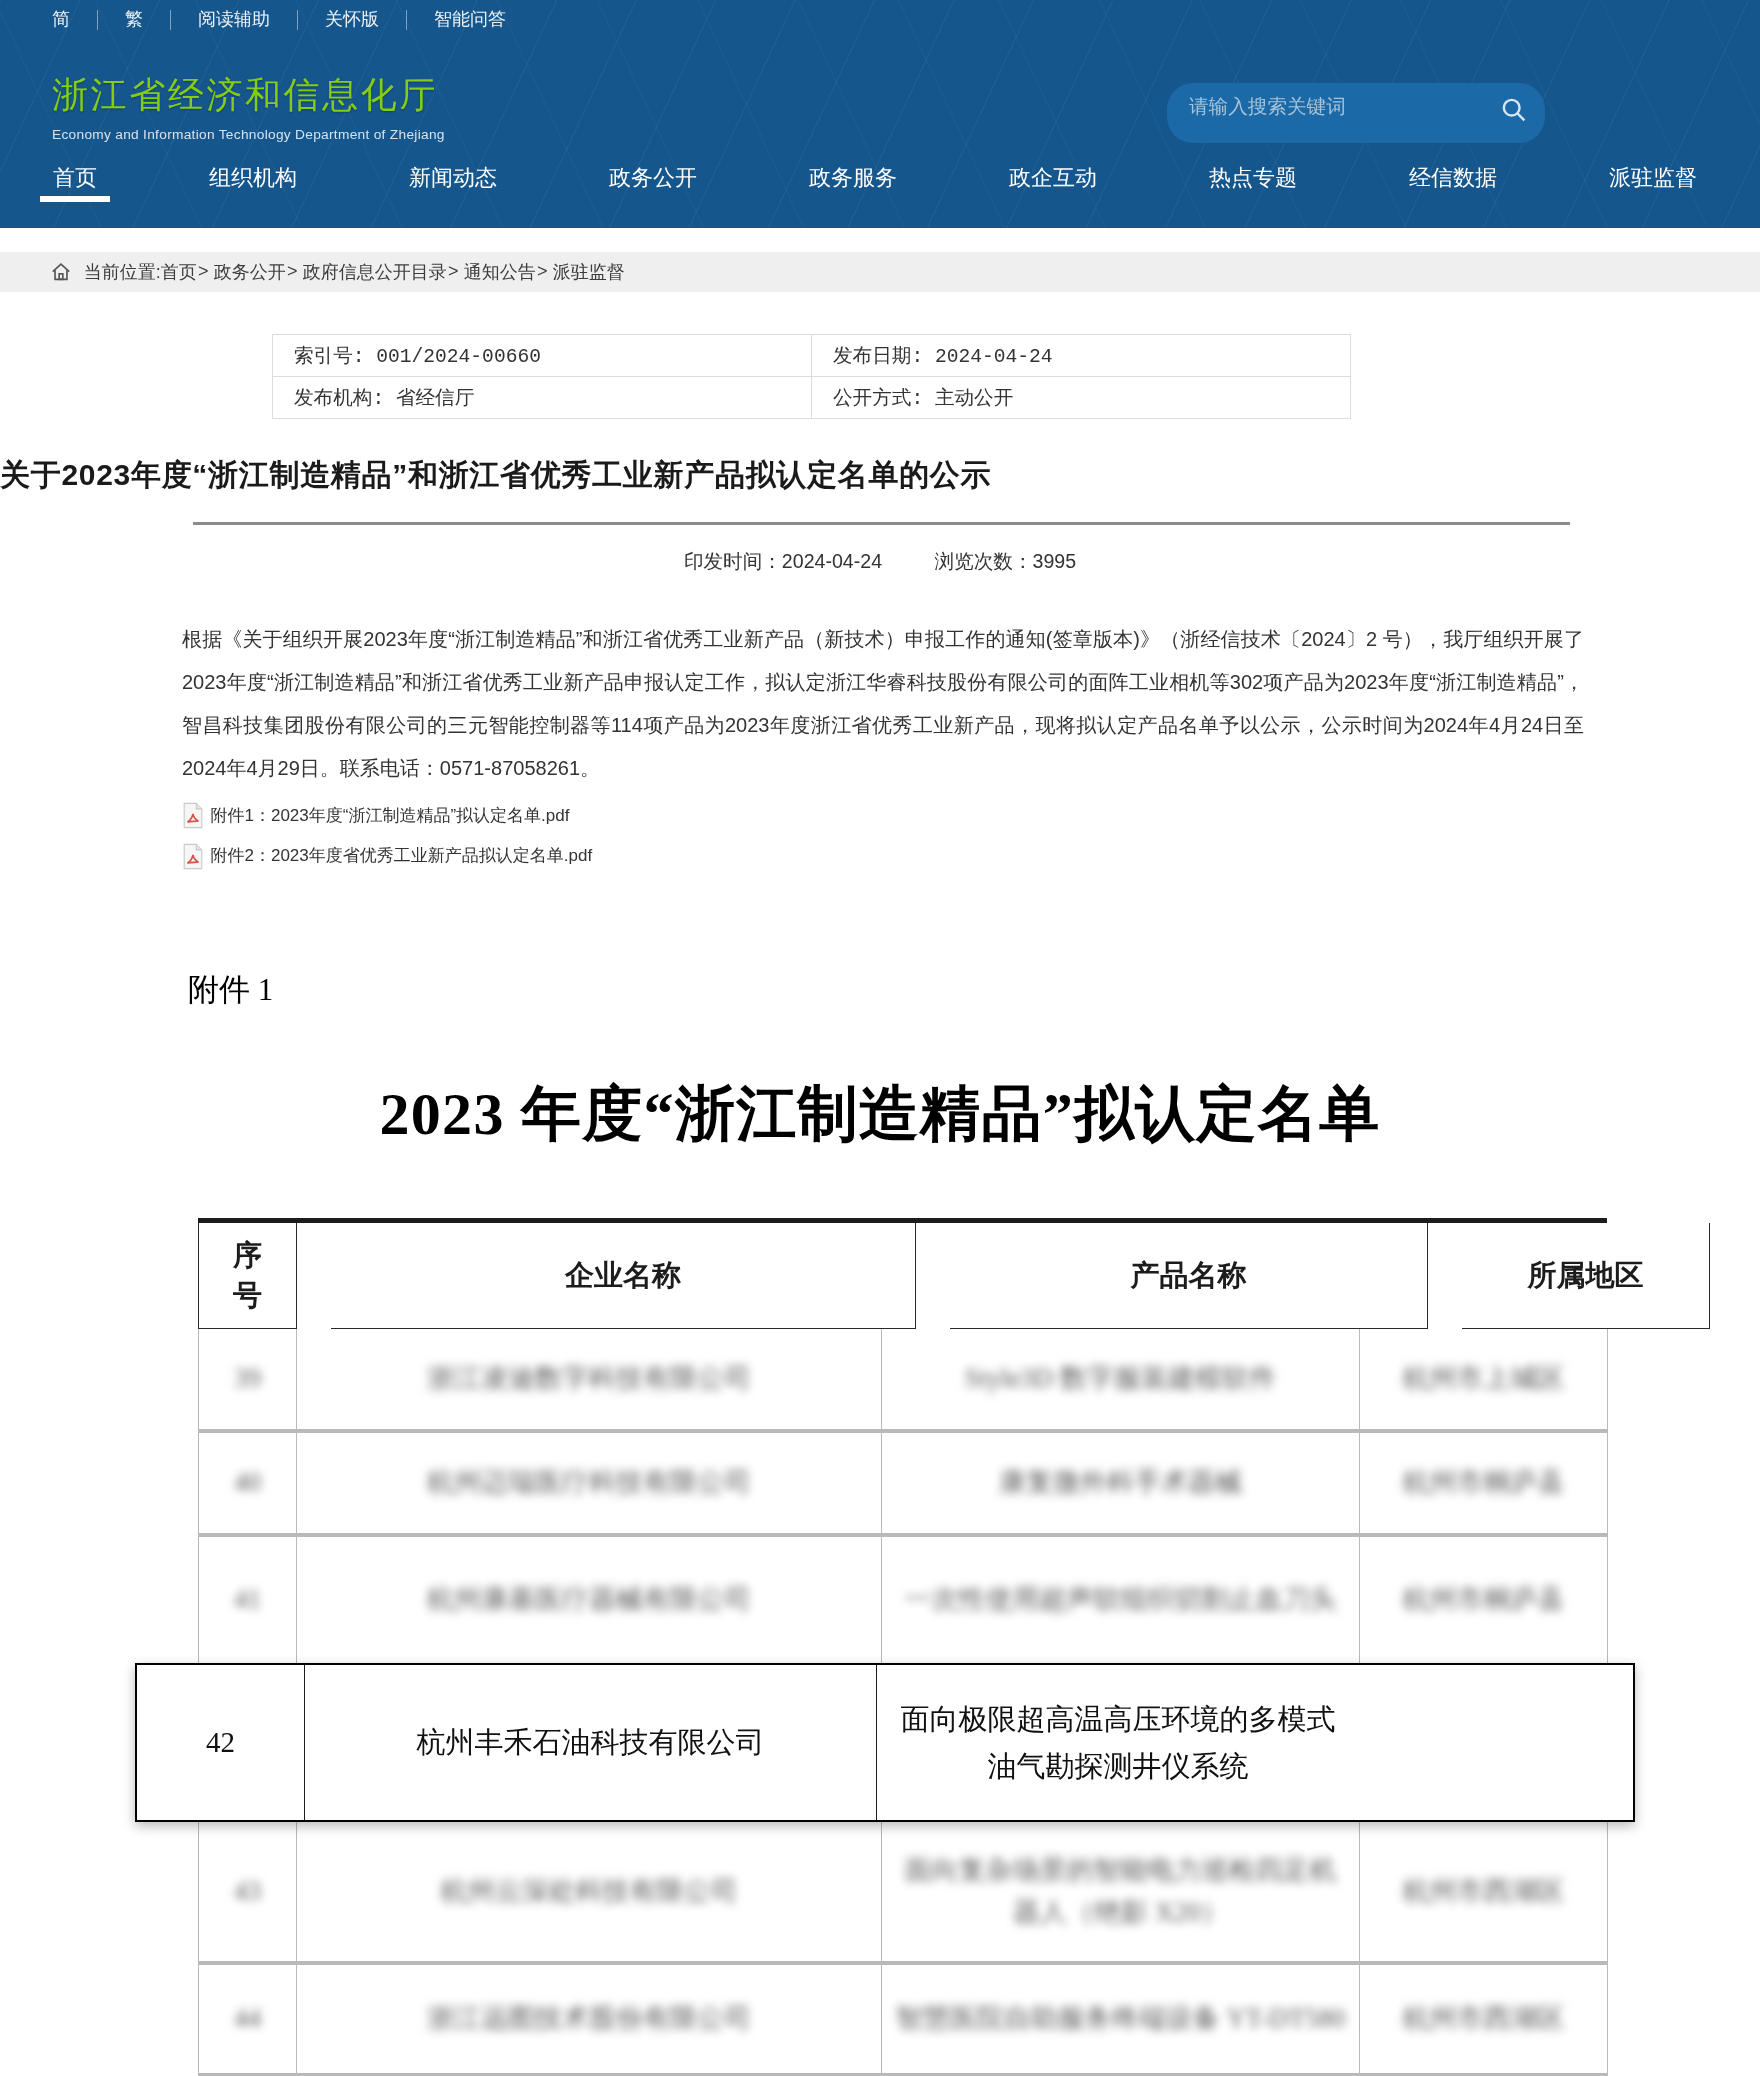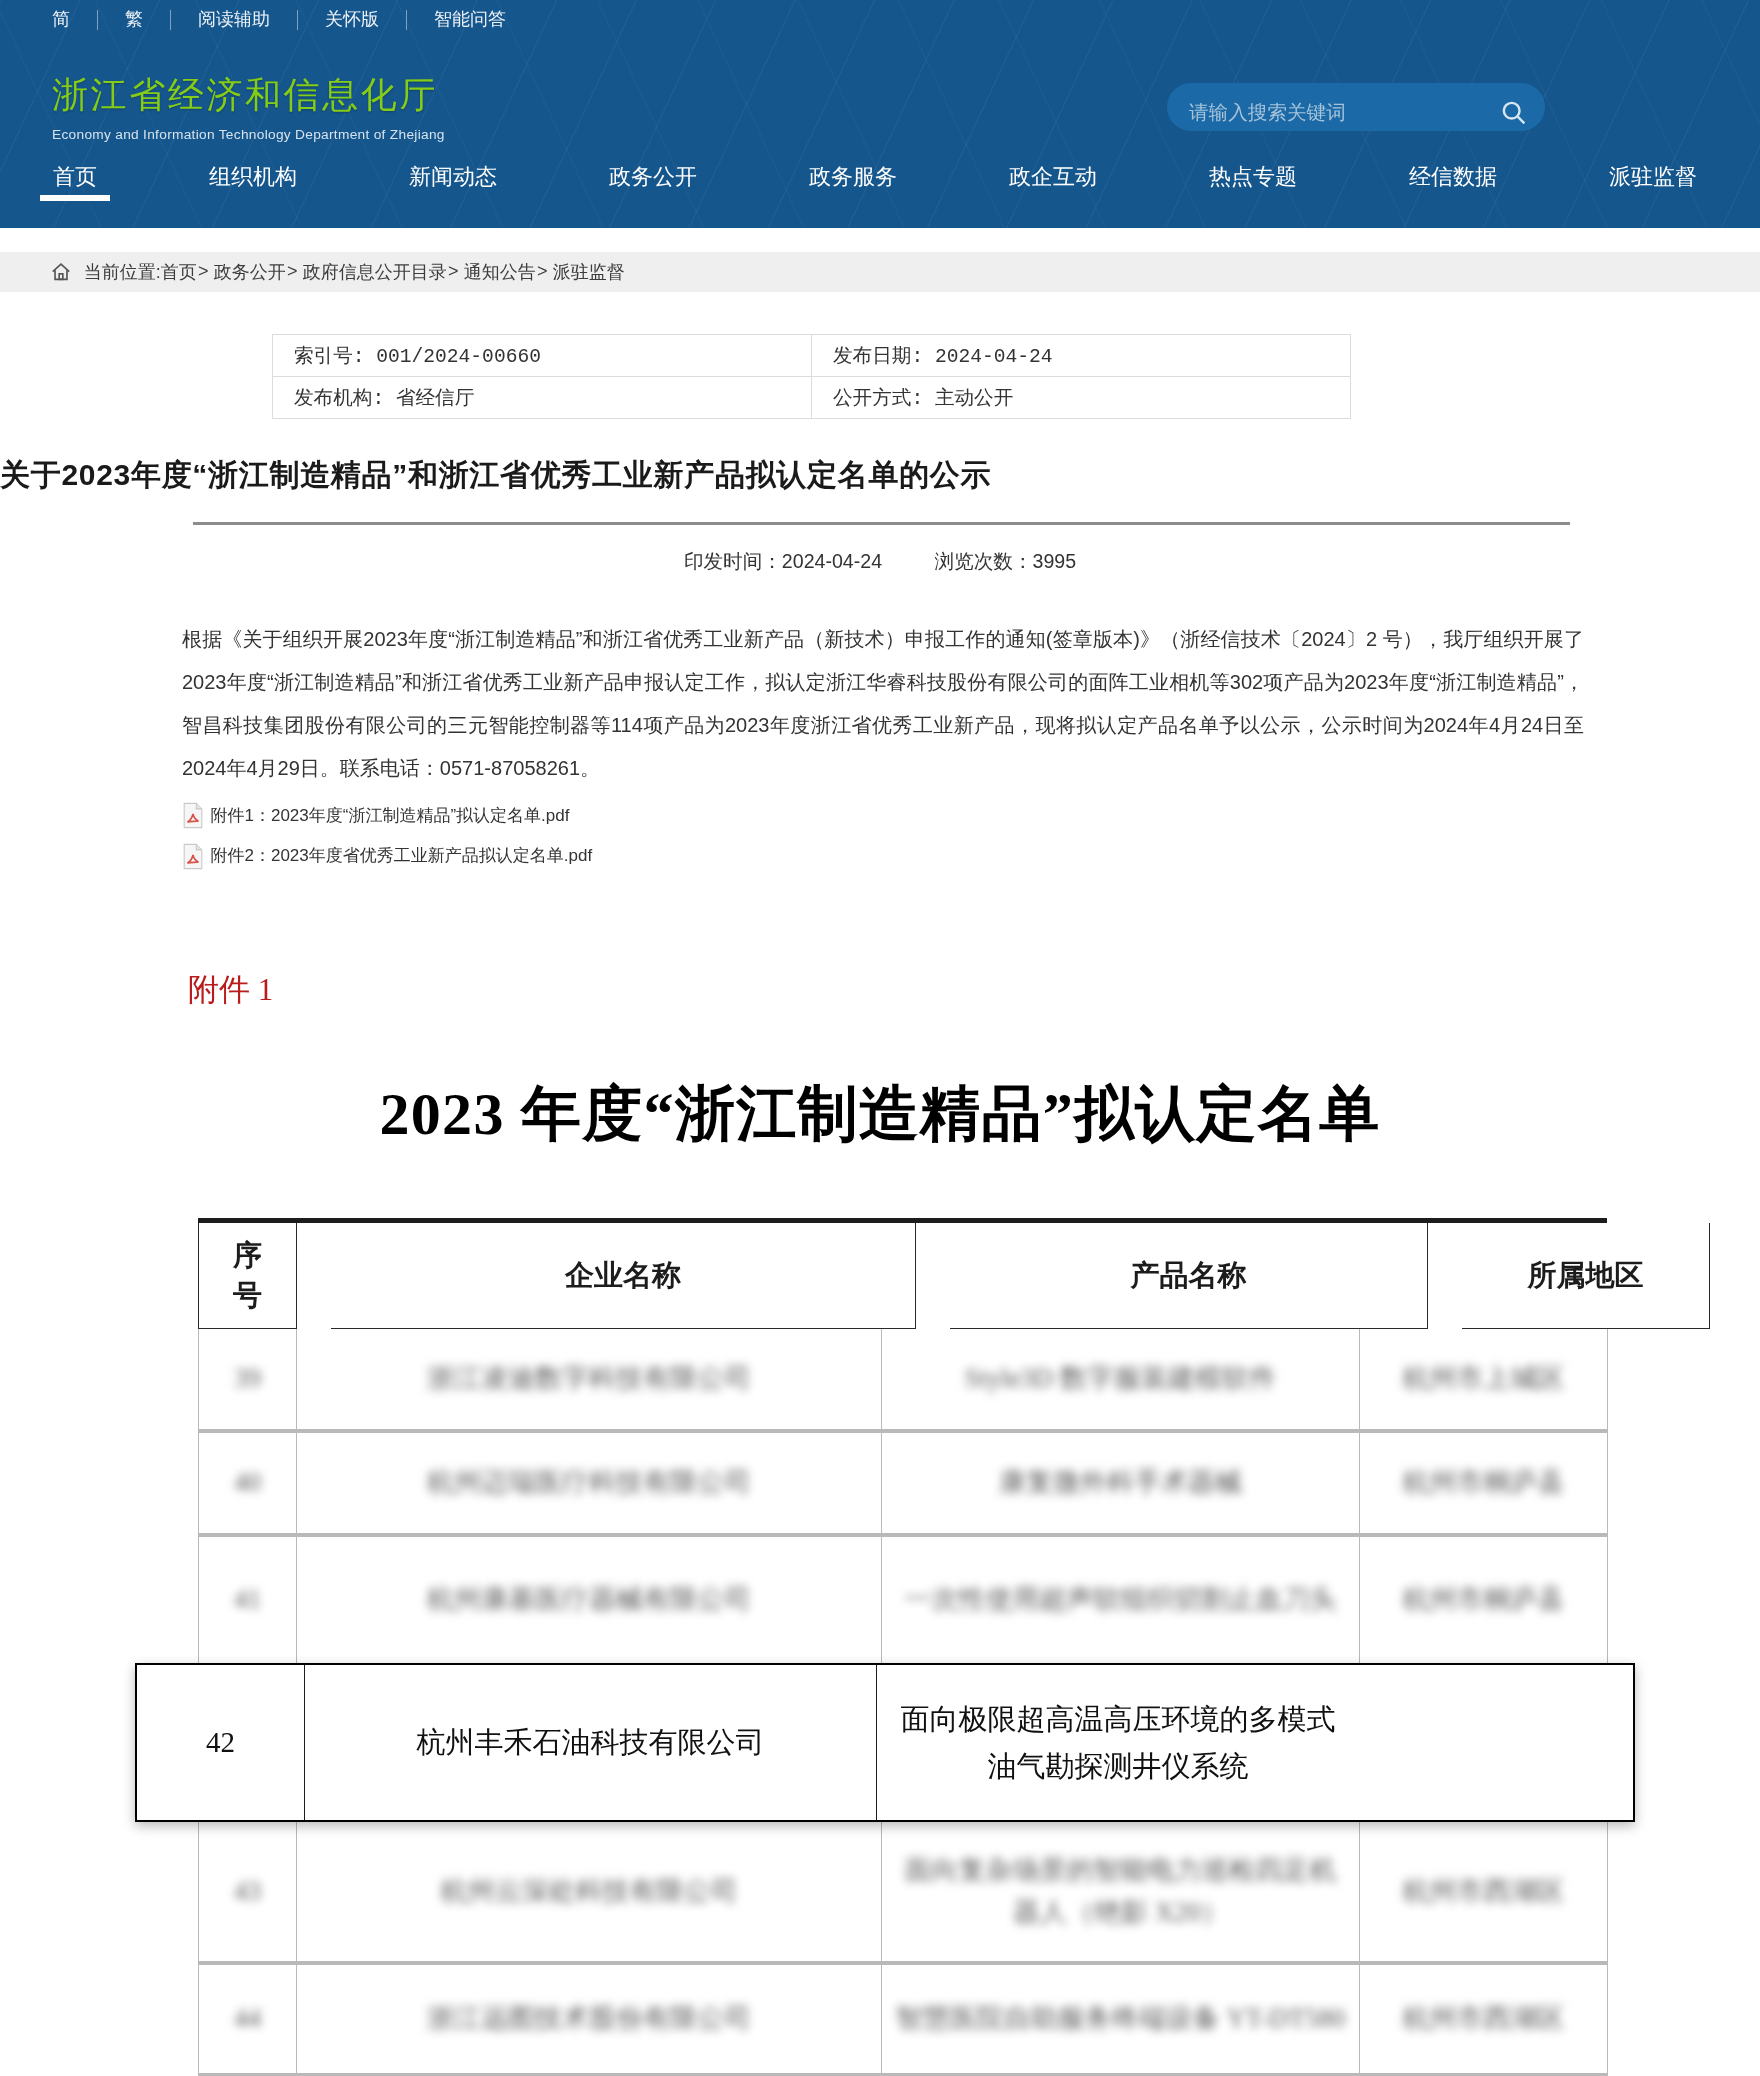--- a/index.html
+++ b/index.html
@@ -27,22 +27,22 @@
   .toplinks.rt .tlink{ border-right:1.3px solid rgba(255,255,255,.45); }
   .toplinks.rt .tlink.nosep{ border-right:none; padding-right:11.7px; }
   .wechat { width:35px; height:29px; margin-left:17px; cursor:pointer; position:relative; }
   .wechat .b1,.wechat .b2{ position:absolute; background:#dfe5ea; border-radius:50%; }
   .wechat .b1{ width:22px; height:19.6px; left:0; top:1.3px; }
   .wechat .b2{ width:15.6px; height:14.3px; right:1.3px; top:10.4px; }
   .wechat .b1::after{ content:""; position:absolute; left:3.9px; bottom:-3.3px; border:4.6px solid transparent; border-top-color:#dfe5ea; }
   .hdr-main { position:relative; z-index:2; display:flex; justify-content:space-between; align-items:flex-start; padding:31px 215px 0 52px; }
   .logo-t { font-size:36px; font-weight:normal; color:#84cc16; letter-spacing:2.6px; text-shadow:0 1.3px 2px rgba(0,0,0,.25); }
   .logo-s { margin-top:6.5px; font-size:13.7px; color:#d7e3ee; letter-spacing:0.3px; }
-  .search { margin-top:11.7px; width:378px; height:48px; border-radius:26px; background:#1b6aa7;
-    display:flex; align-items:center; padding:12px 17px 0 22px; }
+  .search { margin-top:11.7px; width:378px; height:60px; border-radius:26px; background:#1b6aa7;
+    display:flex; align-items:flex-start; padding:12px 17px 0 22px; }
   .search input { flex:1; border:none; outline:none; background:transparent; font-size:19.6px; color:#e8f1f8;
     font-family:"Liberation Sans",sans-serif; }
   .search input::placeholder { color:#a6c3da; }
   .search svg { cursor:pointer; }
   
   .nav { position:relative; z-index:2; display:flex; justify-content:space-between; align-items:center;
     height:53px; margin-top:11.7px; padding:0 59px 0 49px; }
   .nav-item { position:relative; color:#fff; font-size:22px; height:53px; line-height:47px; cursor:pointer; padding:0 3.9px; }
   .nav-item.active::after { content:""; position:absolute; left:50%; transform:translateX(-50%);
     bottom:5.2px; width:70px; height:5.9px; background:#fff; }
@@ -57,21 +57,21 @@
   .info-tbl td { border:1.3px solid #dcdcdc; height:42px; font-size:19.6px; color:#333; padding-left:21px; width:50%; background:#fff; }
   
   .a-title { margin-top:36px; font-size:30px; font-weight:bold; color:#1a1a1a; letter-spacing:0.7px; }
   .a-rule { margin:26px 0 0 193px; width:1377px; height:3.3px; background:#8c8c8c; }
   .a-meta { margin-top:23.5px; text-align:center; font-size:19.6px; color:#333; }
   .a-meta span { margin:0 23.5px; }
   .a-body { margin:43px 176px 0 182px; font-size:20px; line-height:43px; text-align:justify; color:#333; }
   .atts { margin:10.4px 0 0 182px; }
   .att { display:flex; align-items:center; gap:6.5px; margin-top:10.4px; font-size:17px; color:#333; line-height:30px; cursor:pointer; }
   
-  .annex-label { margin:98px 0 0 188px; font-size:31px; color:#b91c1c;
+  .annex-label { margin:98px 0 0 188px; font-size:31px; color:#000000;
     font-family:"Liberation Serif","DejaVu Serif",serif; }
   .annex-title { margin-top:63px; text-align:center; font-size:60px; font-weight:bold; color:#000;
     font-family:"Liberation Serif","DejaVu Serif",serif; letter-spacing:1.3px; }
   
   .doc-tbl { margin:63px 0 0 198px; width:1409px; border-top:5.2px solid #1c1c1c; border-bottom:2px solid #555;
     font-family:"Liberation Serif","DejaVu Serif",serif; }
   .drow { display:grid; grid-template-columns:99px 585px 478px 248px; }
   .dcell { border-right:1.3px solid #2a2a2a; border-bottom:1.3px solid #2a2a2a;
     display:flex; align-items:center; justify-content:center; text-align:center;
     font-size:27px; color:#1c1c1c; padding:6.5px 10.4px; line-height:1.55; }

